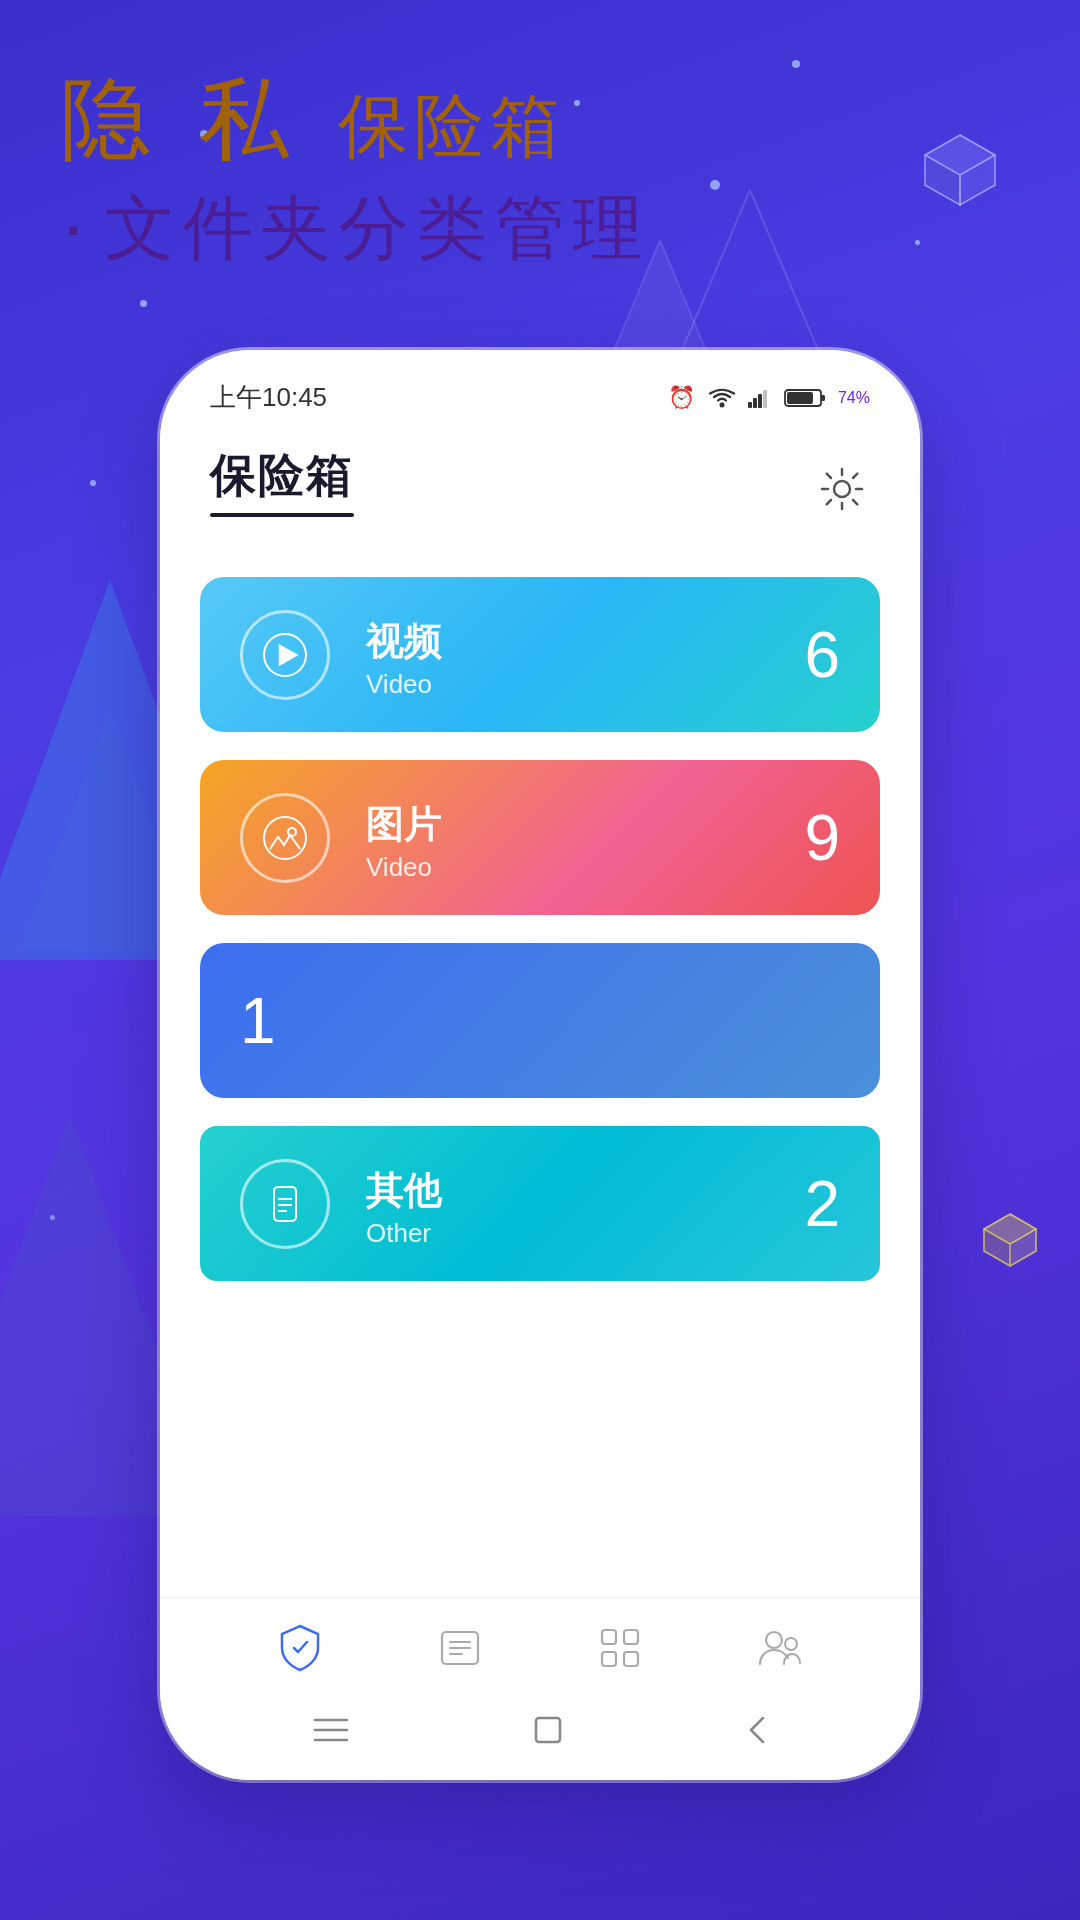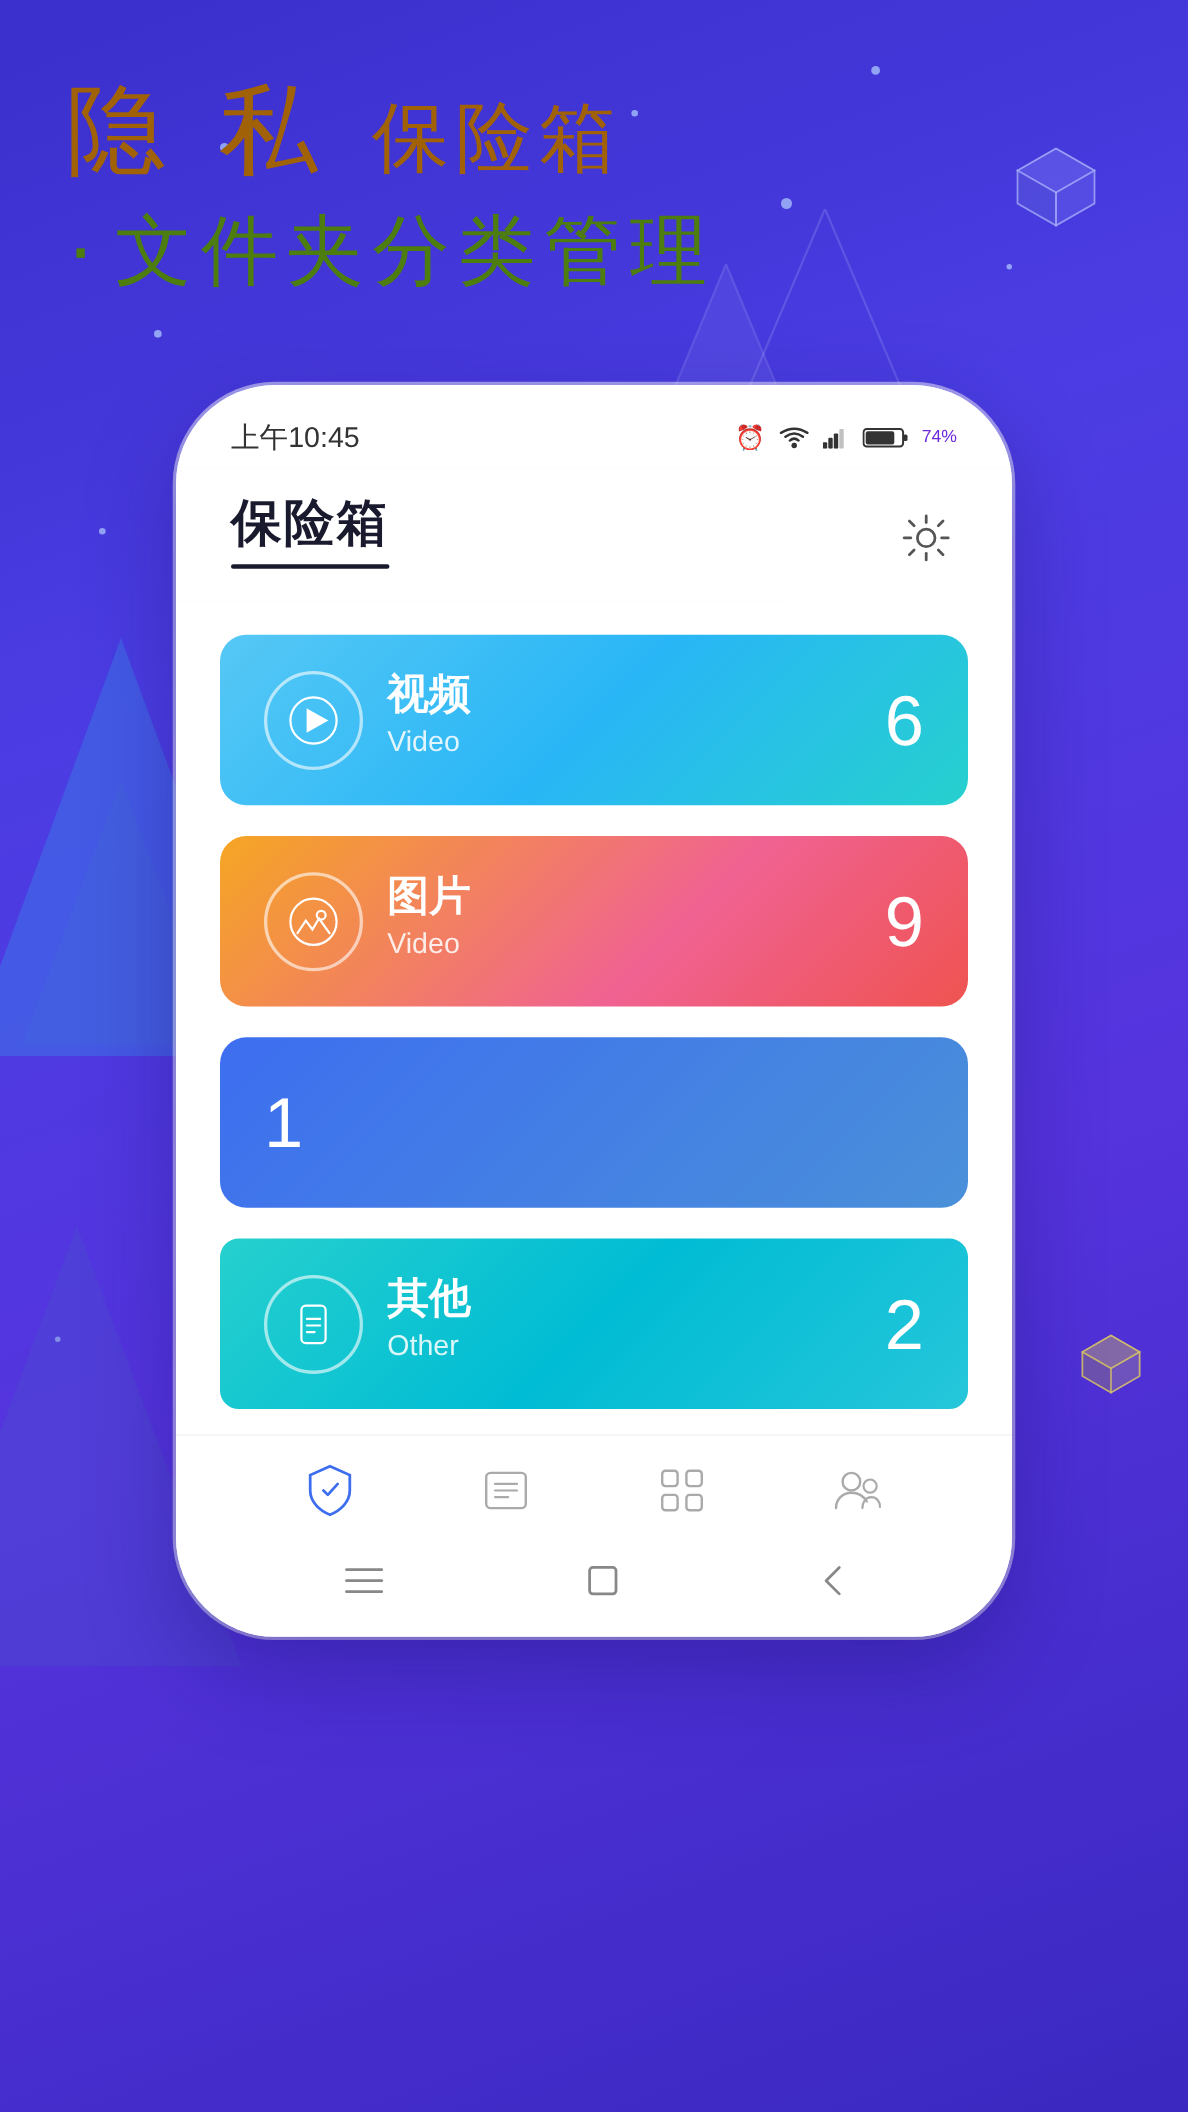--- a/index.html
+++ b/index.html
@@ -43,38 +43,38 @@
     .header-main {
       font-size: 90px;
       font-weight: 300;
       color: #a16207;
       letter-spacing: 12px;
       line-height: 1.1;
     }
     .header-sub {
       font-size: 70px;
       font-weight: 400;
-      color: #4d7c0f;
+      color: #4c1d95;
       letter-spacing: 8px;
       margin-top: 10px;
     }
     .header-sub::before {
       content: '·';
       margin-right: 10px;
       font-size: 80px;
     }
 
     
     .phone-mockup {
       position: absolute;
       top: 350px;
       left: 50%;
       transform: translateX(-50%);
       width: 760px;
-      height: 1138px;
+      height: 1430px;
       background: linear-gradient(160deg, #e8efff 0%, #f0f4ff 40%, #ffffff 100%);
       border-radius: 90px;
       box-shadow: 0 30px 80px rgba(30,20,120,0.4), 0 0 0 3px rgba(255,255,255,0.5), inset 0 0 0 2px rgba(200,220,255,0.6);
       overflow: hidden;
       display: flex;
       flex-direction: column;
     }
 
     
     .status-bar {
@@ -166,22 +166,22 @@
     .card-audio {
       background: linear-gradient(135deg, #3d6ef0 0%, #4a90d9 100%);
     }
     .card-other {
       background: linear-gradient(135deg, #26d0ce 0%, #00bcd4 50%, #26c6da 100%);
       border-radius: 17px;
     }
 
     .card-left {
       display: flex;
-      align-items: flex-start;
-      gap: 22px;
+      align-items: flex-end;
+      gap: 36px;
     }
     .card-icon-circle {
       width: 90px; height: 90px;
       border-radius: 50%;
       border: 3px solid rgba(255,255,255,0.6);
       display: flex; align-items: center; justify-content: center;
       flex-shrink: 0;
     }
     .card-icon-svg {
       width: 46px; height: 46px;

